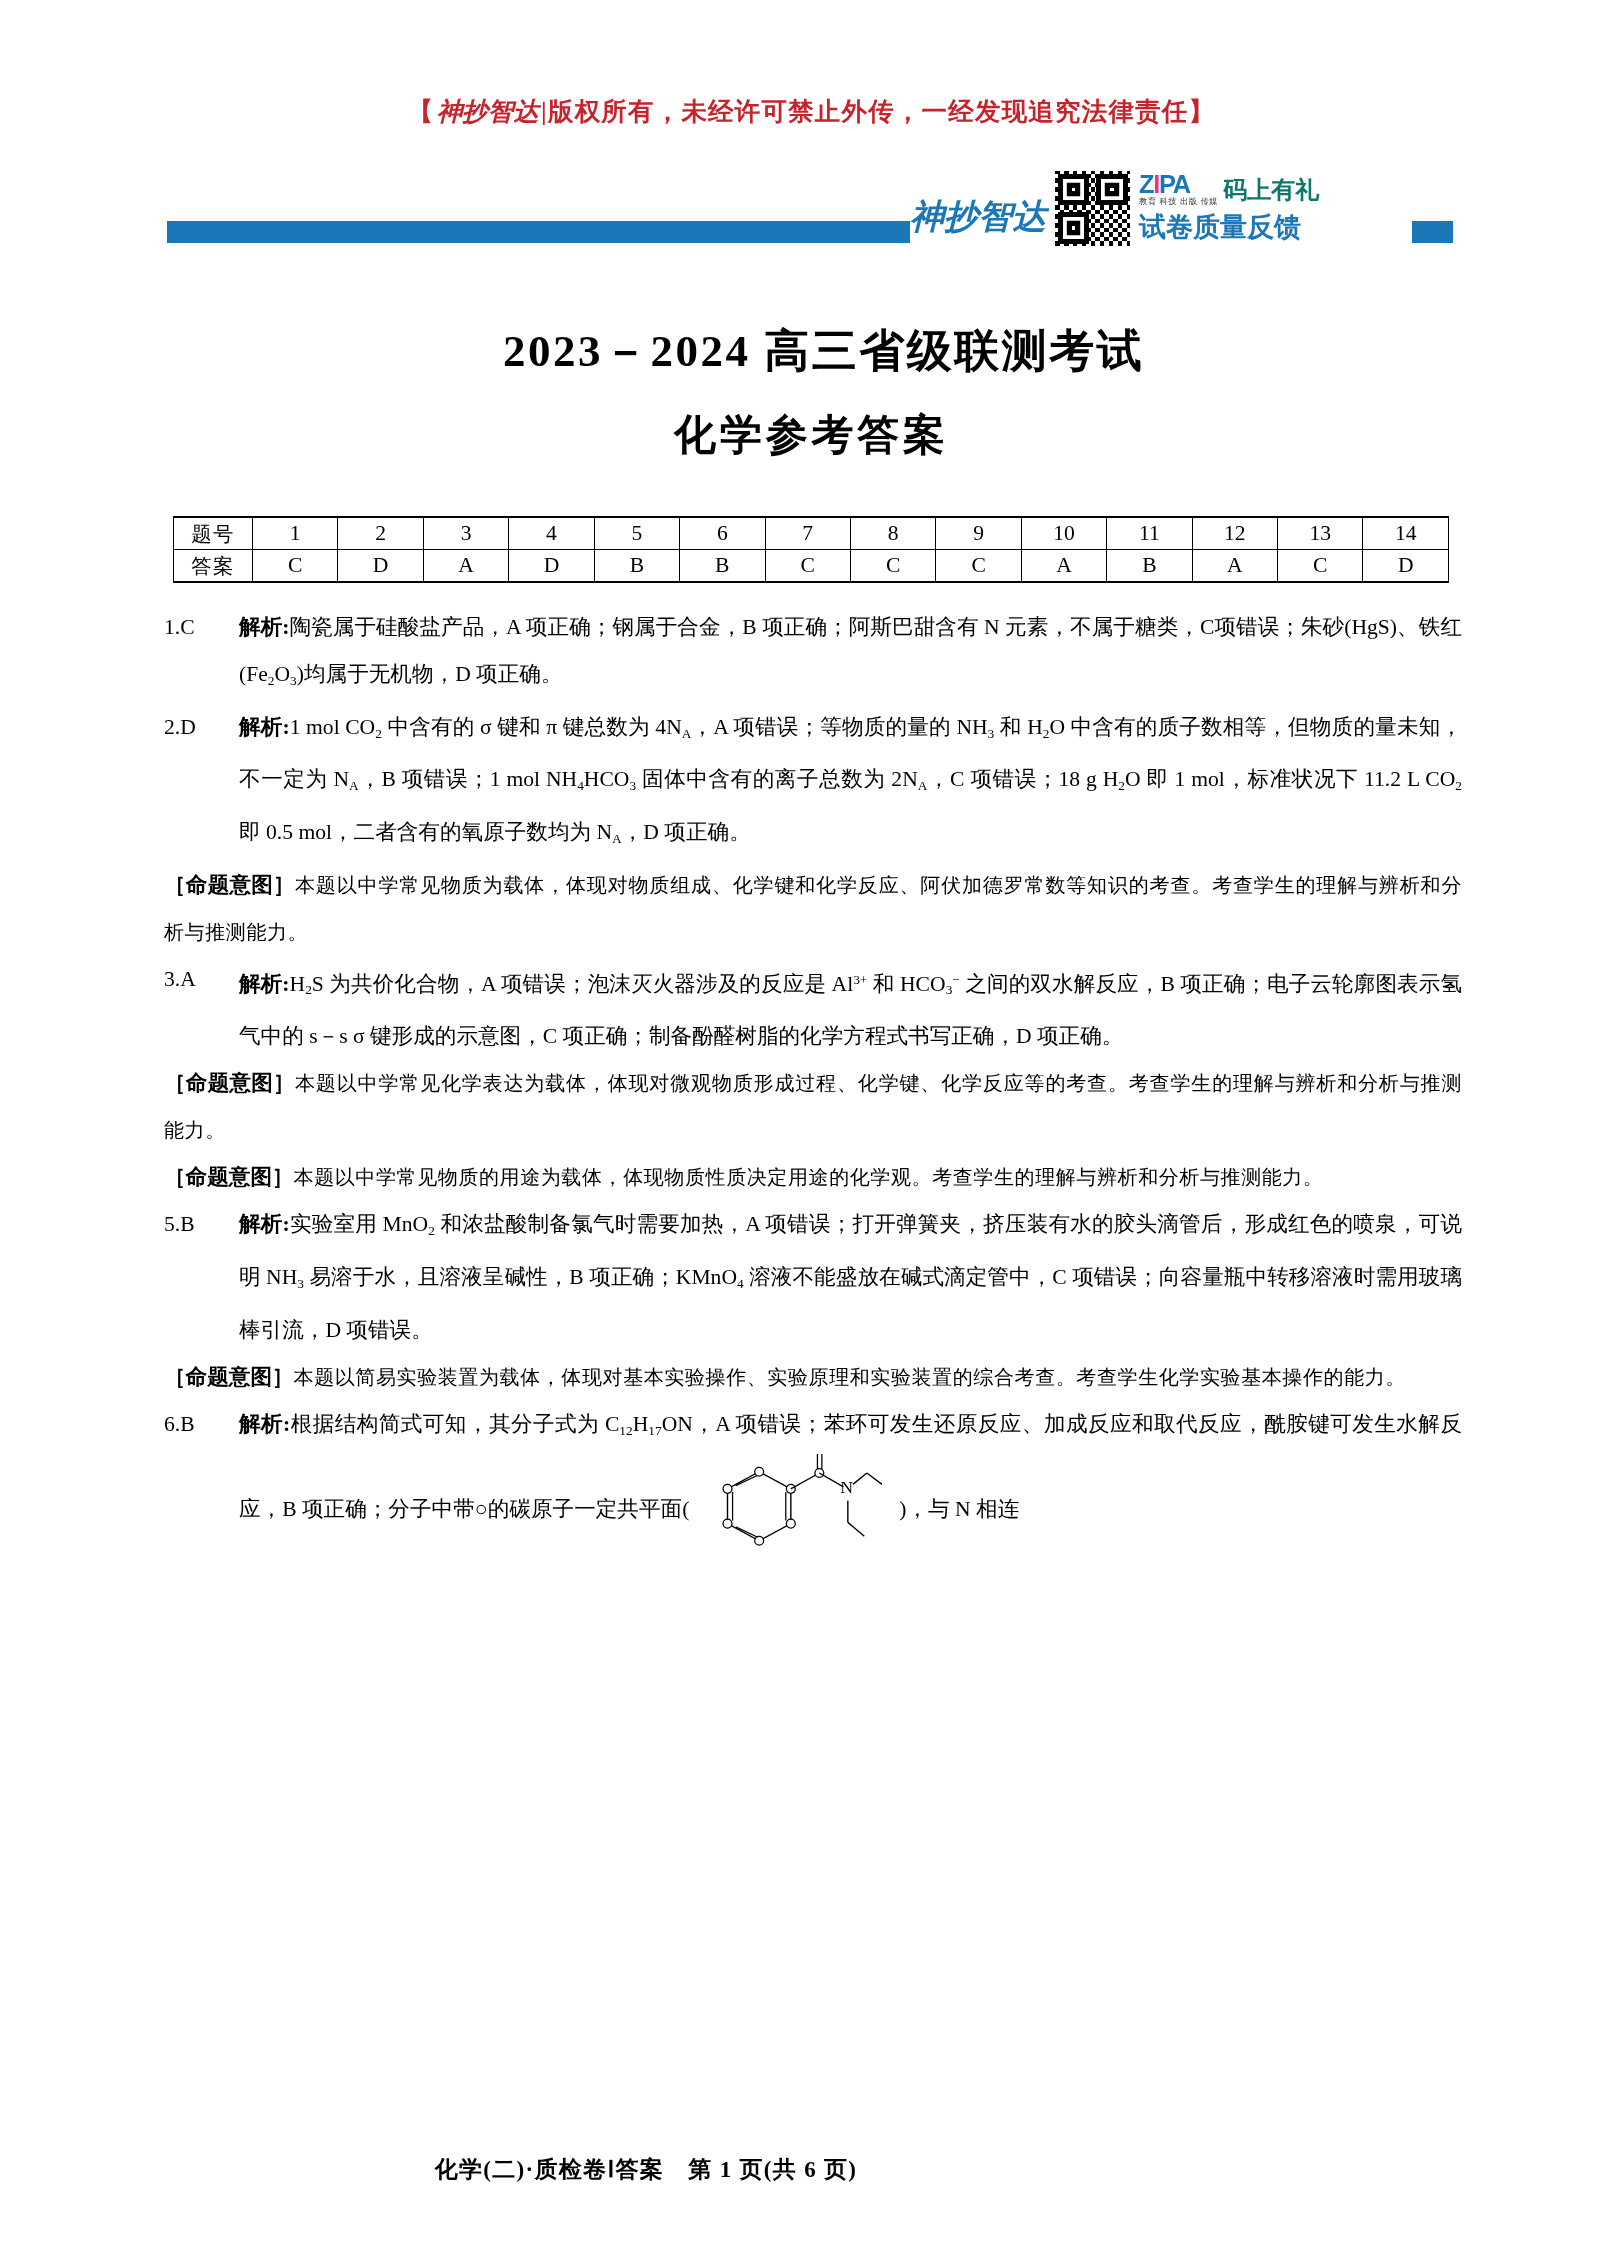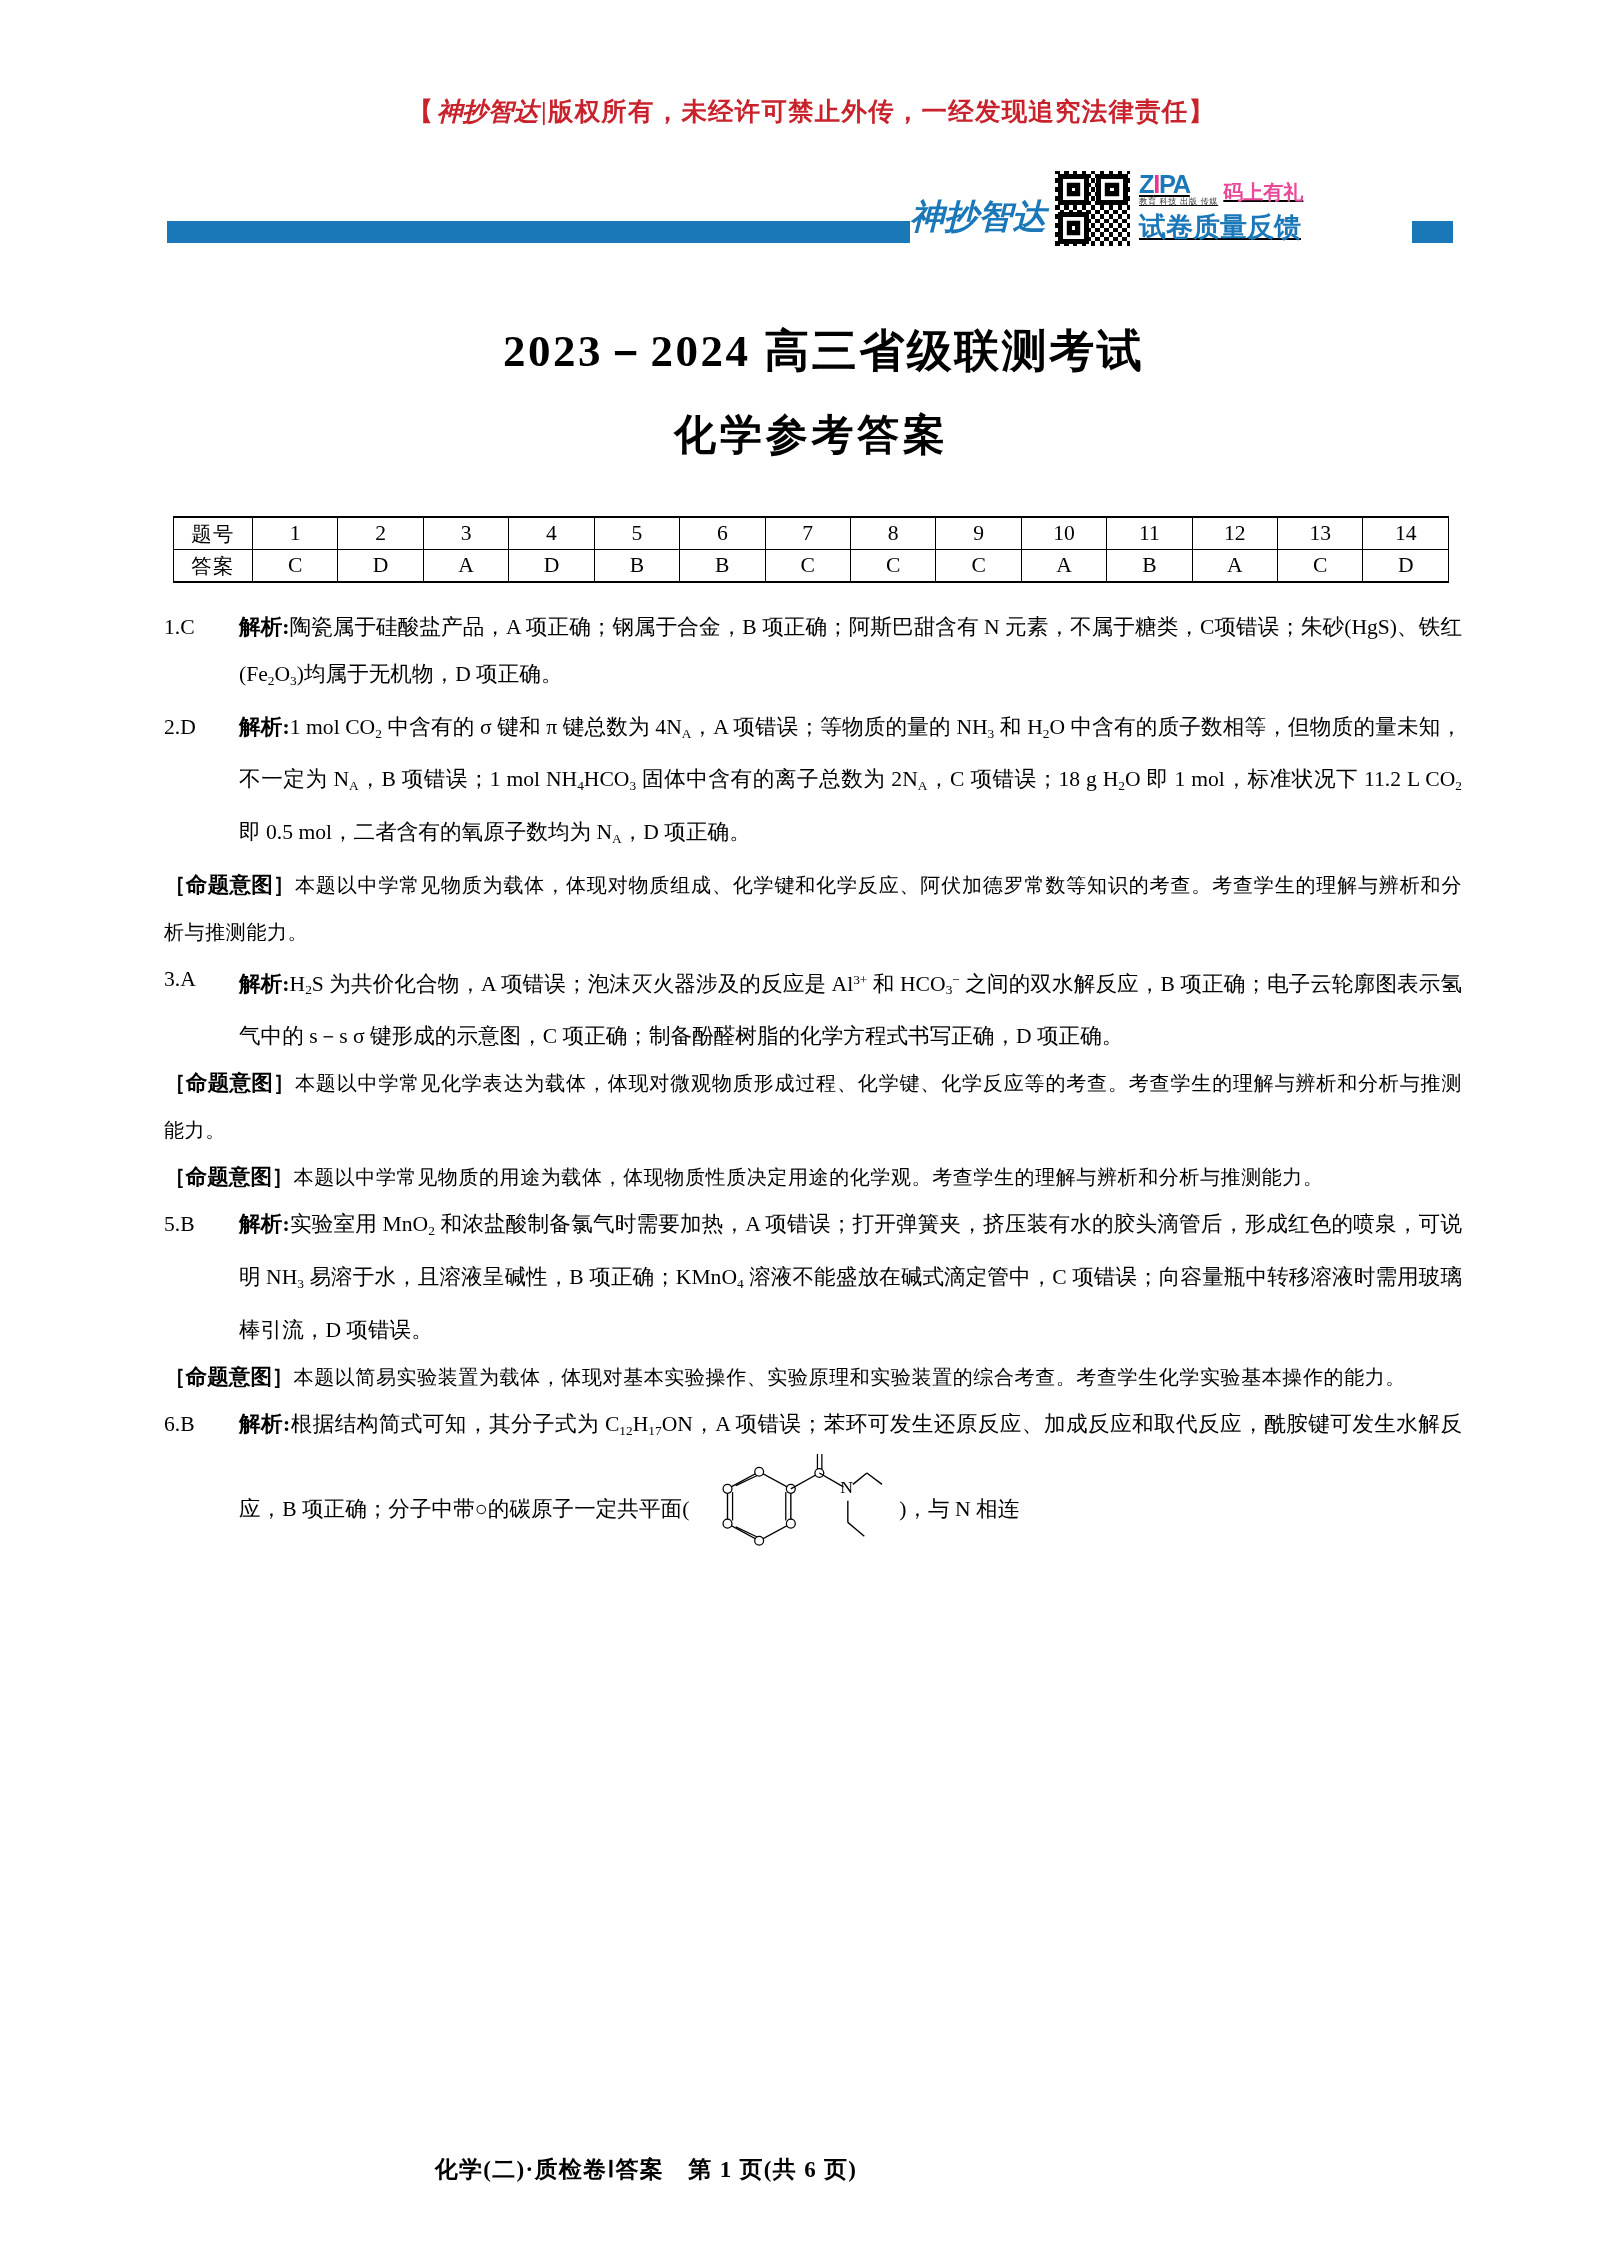--- a/index.html
+++ b/index.html
@@ -98,21 +98,20 @@
     width: 21.6px; height: 21.6px;
     border: 5.1px solid #000;
     background: #fff;
     box-shadow: inset 0 0 0 3.8px #fff, inset 0 0 0 9px #000;
   }
   .promo {
     display: flex;
     flex-direction: column;
     gap: 3px;
     justify-content: center;
-    text-decoration: underline;
   }
   .promo-row1 {
     display: flex;
     align-items: flex-end;
     gap: 5.1px;
   }
   .zipa {
     display: flex;
     flex-direction: column;
     line-height: 1;
@@ -125,23 +124,23 @@
     font-family: "Liberation Sans", sans-serif;
   }
   .zipa-letters .pink { color: #e8368f; }
   .zipa-sub {
     font-size: 8.3px;
     color: #333;
     letter-spacing: 0.6px;
     white-space: nowrap;
   }
   .promo-main {
-    font-size: 20px;
-    font-weight: bold;
-    color: #ec4899;
+    font-size: 24px;
+    font-weight: bold;
+    color: #0f766e;
     white-space: nowrap;
     font-family: "Liberation Sans", sans-serif;
   }
   .promo-row2 {
     font-size: 27px;
     font-weight: bold;
     color: #1a77b8;
     white-space: nowrap;
     font-family: "Liberation Sans", sans-serif;
   }

